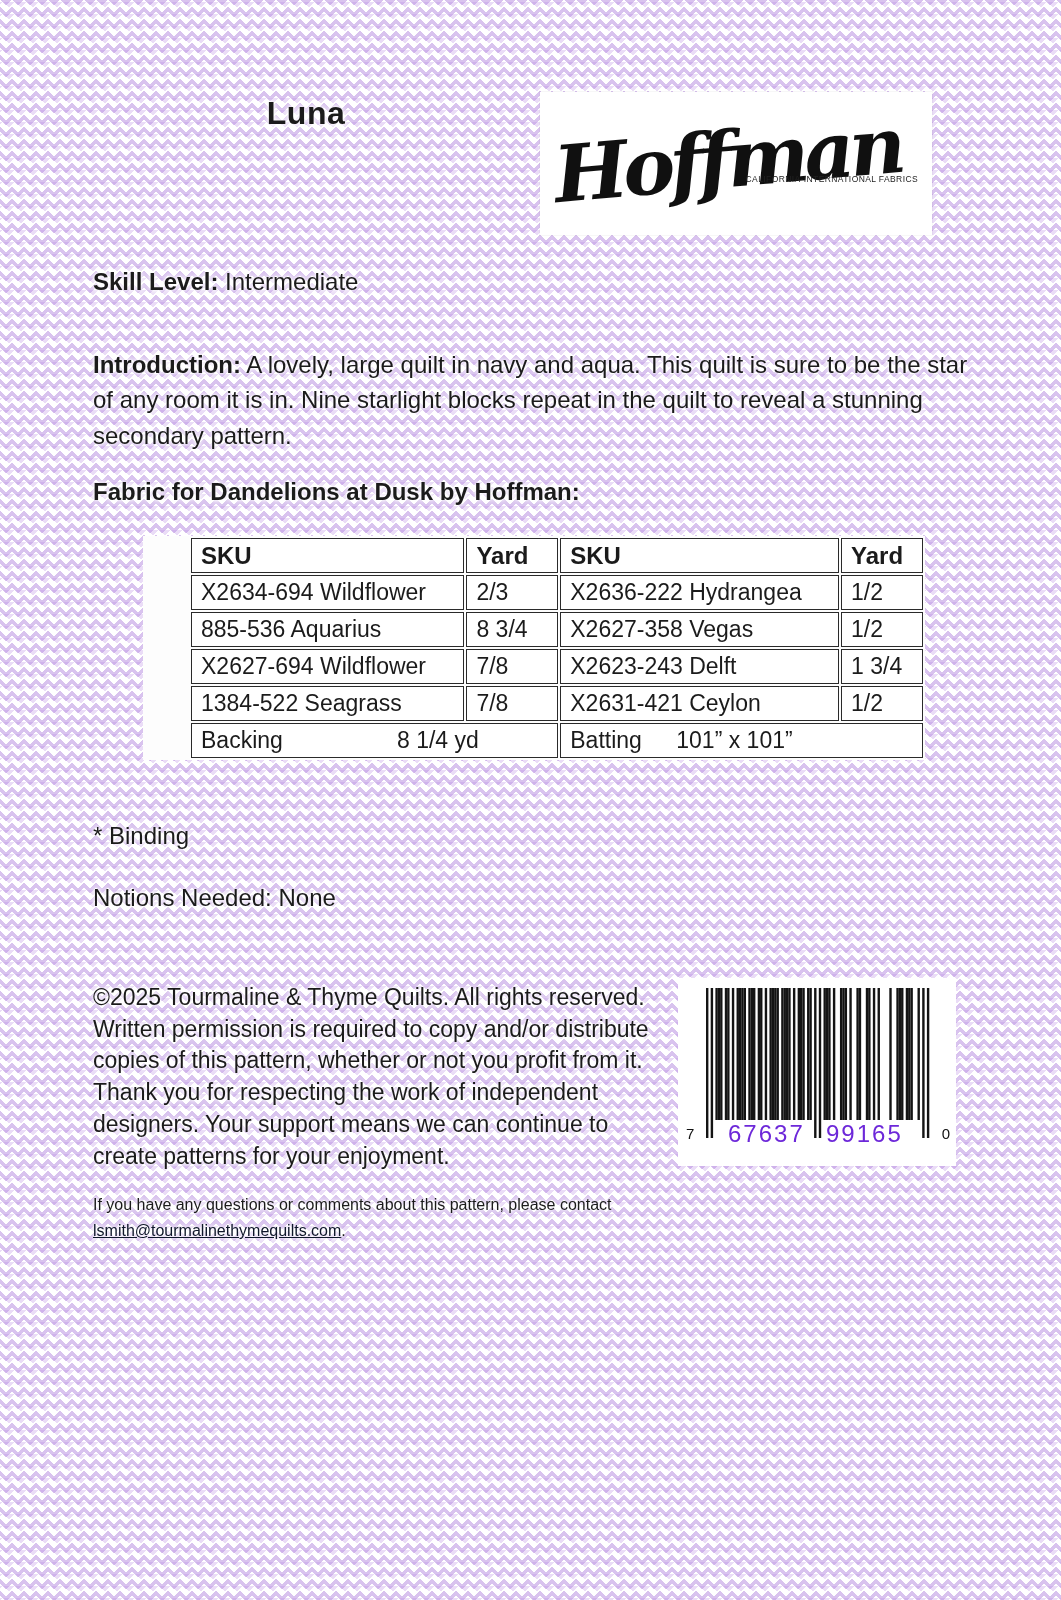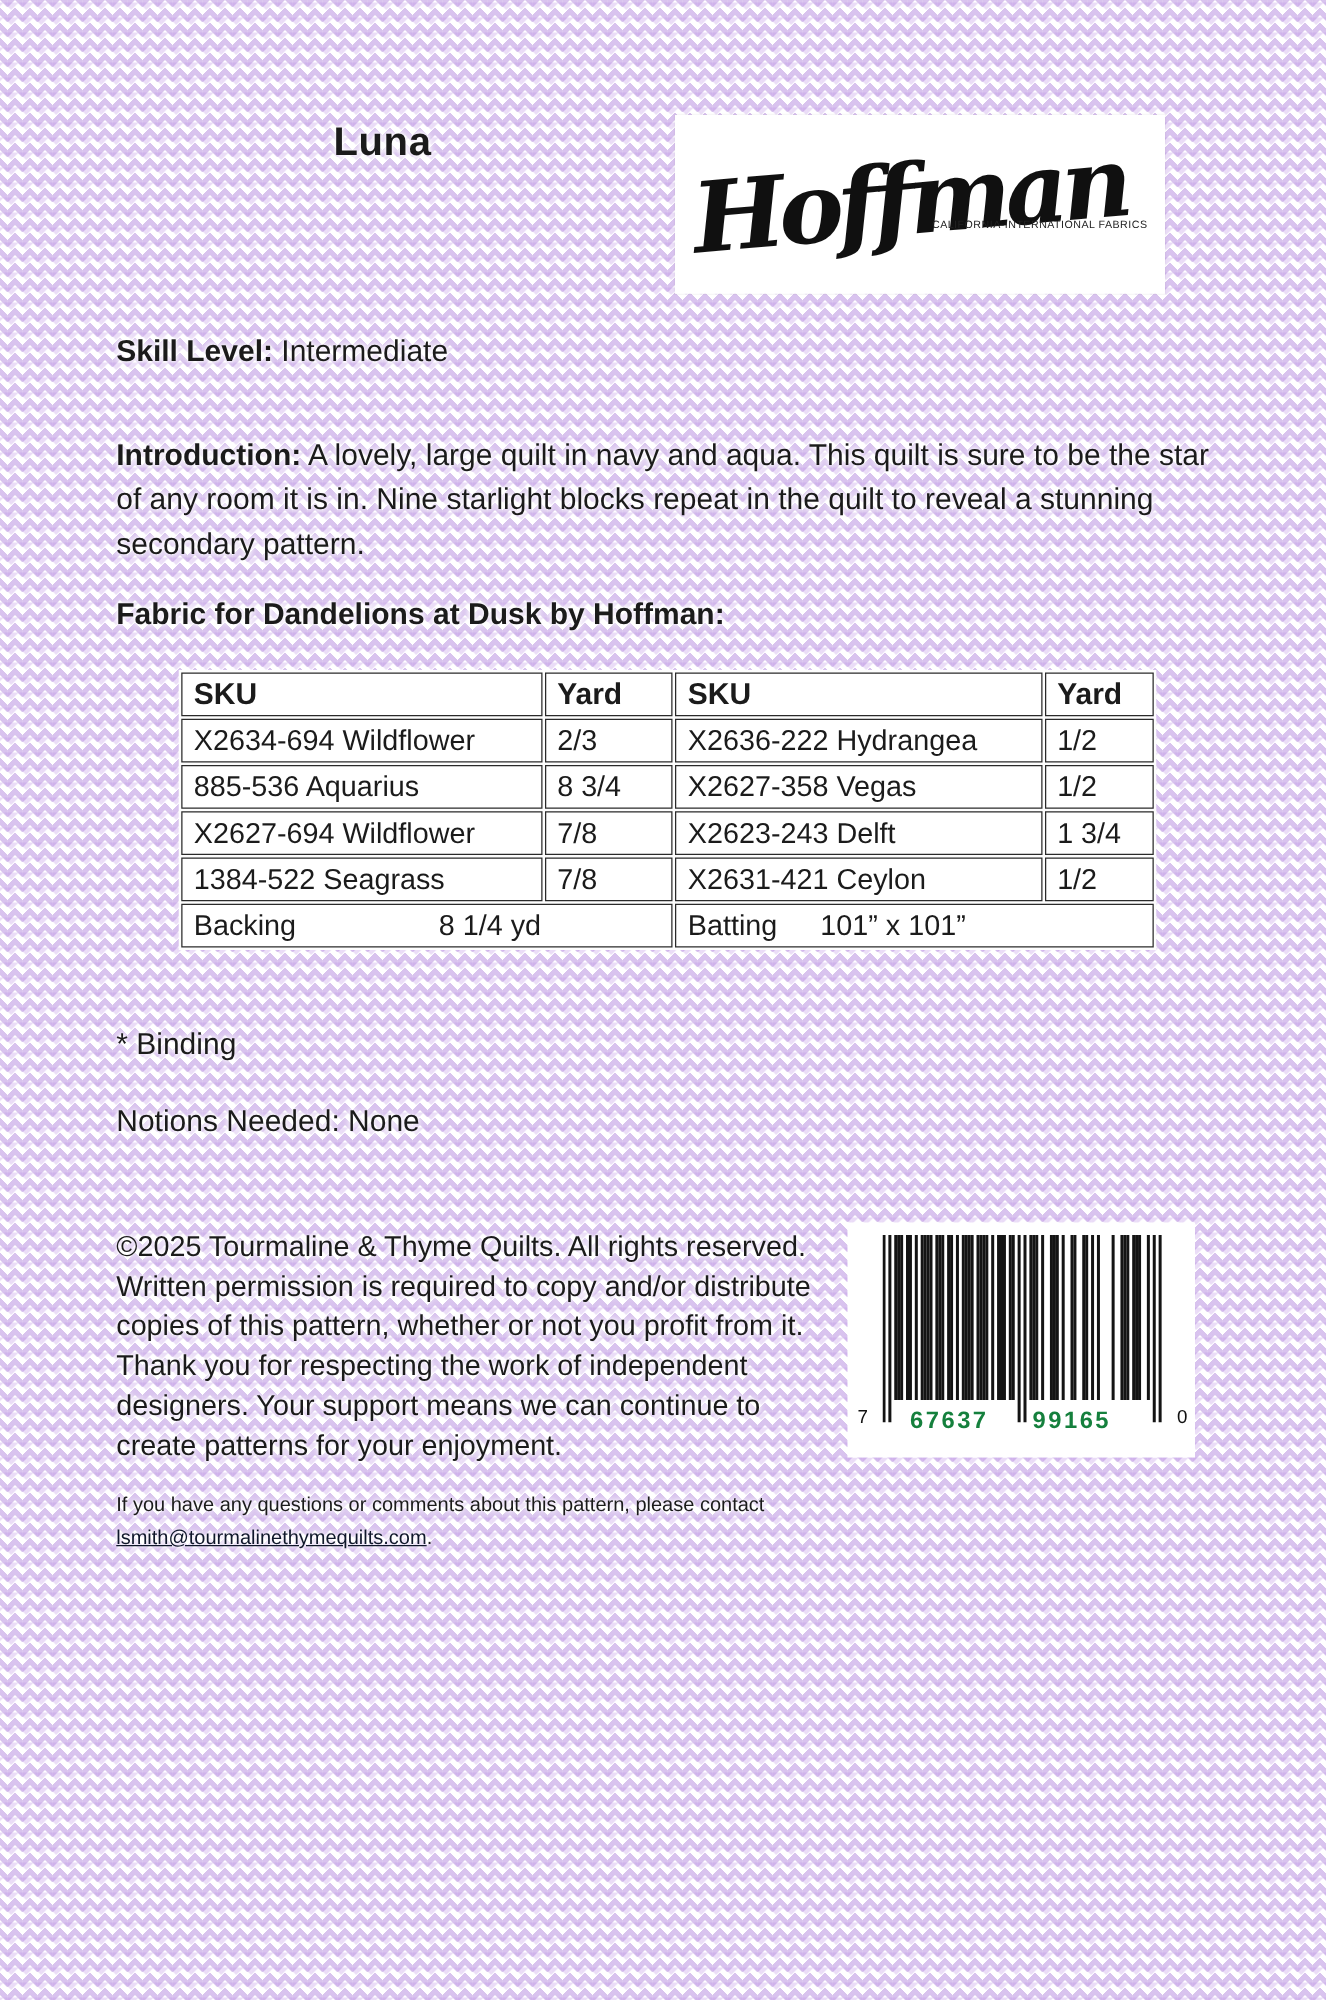--- a/index.html
+++ b/index.html
@@ -38,41 +38,41 @@
   .logo-tagline{position:absolute;right:14px;bottom:51px;font-size:8.5px;
                 letter-spacing:.4px;color:#222;font-family:"Liberation Sans",sans-serif;}
 
   .skill{left:93px;top:268px;font-size:24px;}
   .intro{left:93px;top:347px;width:892px;font-size:24px;line-height:1.47;}
   b.lbl{font-weight:bold;}
 
   .fabric-heading{left:93px;top:478px;font-size:24px;font-weight:bold;}
 
   .fabric-table{left:143px;top:536px;width:782px;border-collapse:separate;
-                border-spacing:2.5px;background:#fdfdfd;font-size:23px;}
+                border-spacing:2.5px;background:#fdfdfd;font-size:23px;padding-left:46px;}
   .fabric-table th,.fabric-table td{
     border:1.6px solid #2a2a2a;background:#fff;padding:2px 9px;height:29px;
     text-align:left;font-weight:normal;white-space:nowrap;}
   .fabric-table th{font-weight:bold;font-size:24px;}
   .col-sku1{width:288px;}.col-yd1{width:96px;}.col-sku2{width:292px;}.col-yd2{width:74px;}
   .ft-lbl-backing{display:inline-block;width:196px;}
   .ft-lbl-batting{display:inline-block;width:106px;}
 
   .binding-note{left:93px;top:822px;font-size:24px;}
   .notions{left:93px;top:884px;font-size:24px;}
 
   .copyright{left:93px;top:982px;width:578px;font-size:23px;line-height:1.38;}
 
   .barcode-box{left:678px;top:978px;width:278px;height:188px;background:#fff;}
   .barcode-box svg{position:absolute;left:28px;top:10px;}
   .bc-digit{position:absolute;font-size:15px;color:#111;background:#fff;padding:0 2px;}
   .bc-left{left:6px;bottom:24px;}
   .bc-right{right:4px;bottom:24px;}
-  .bc-group{position:absolute;font-size:19px;color:#15803d;background:#fff;
-            padding:0 4px;bottom:18px;letter-spacing:2px;font-weight:bold;}
+  .bc-group{position:absolute;font-size:24px;color:#6d28d9;background:#fff;
+            padding:0 4px;bottom:18px;letter-spacing:2px;}
   .bc-g1{left:46px;}
   .bc-g2{left:144px;}
 
   .contact{left:93px;top:1192px;width:892px;font-size:16px;line-height:1.62;}
   .email-link{color:#0f172a;text-decoration:underline;}
   .email-suffix{color:#1b1b1b;}
 </style>
 </head>
 <body>
 

